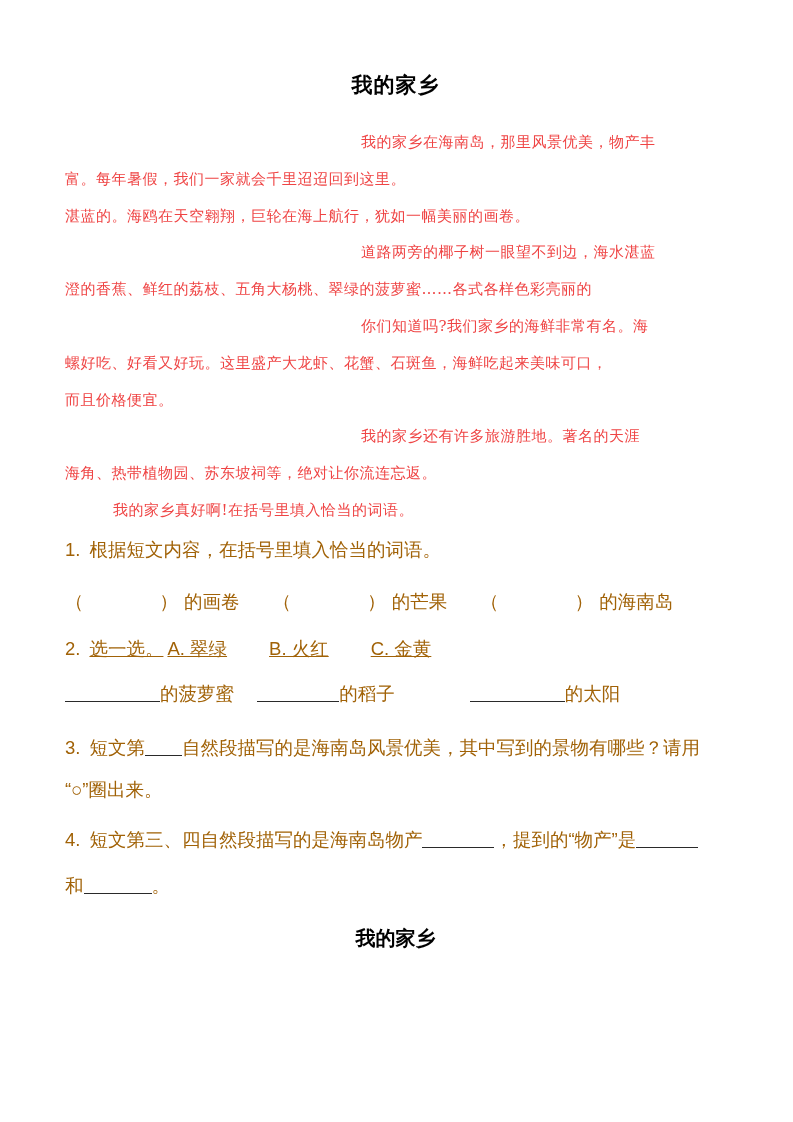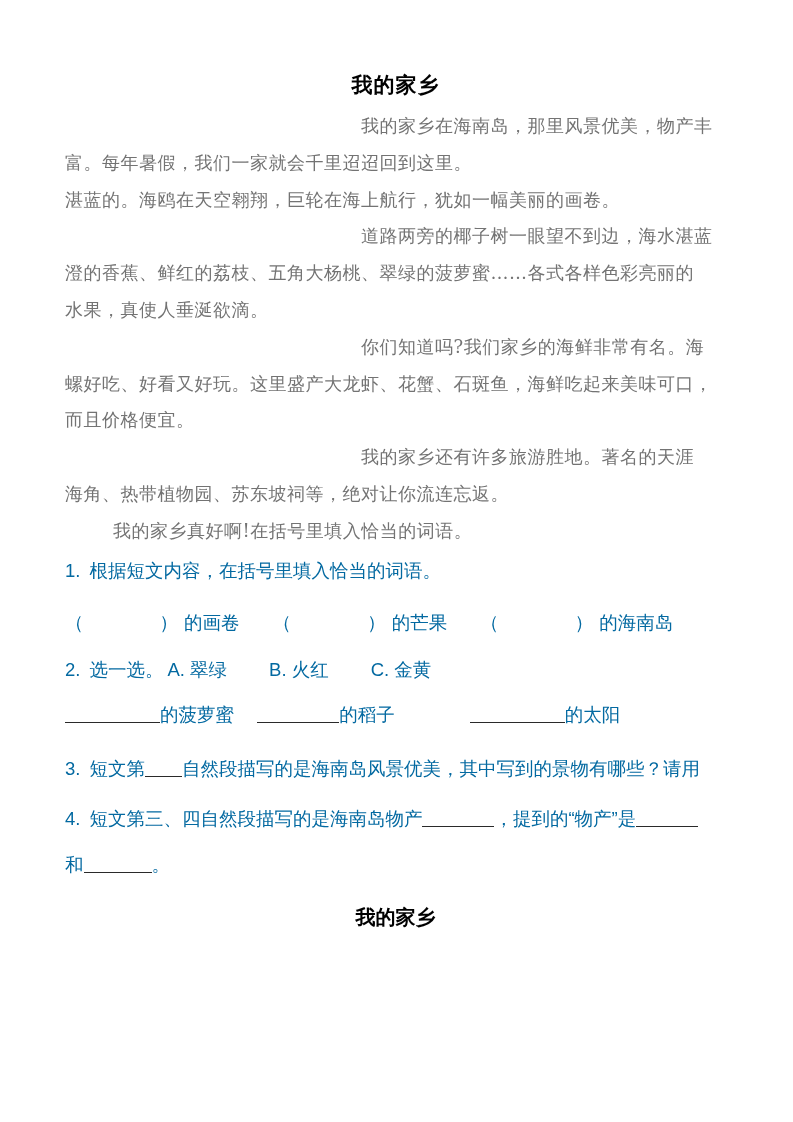--- a/index.html
+++ b/index.html
@@ -5,37 +5,37 @@
   html,body{margin:0;padding:0;background:#ffffff;}
   .page{
     width:784px;height:1122px;background:#ffffff;box-sizing:border-box;
     padding:72px 58px 0 65px;overflow:hidden;color:#111;
     font-family:"Liberation Sans",sans-serif;position:relative;
   }
   .doc-title{
     text-align:center;font-size:21px;font-weight:bold;line-height:26px;
     letter-spacing:1px;color:#000;
   }
-  .story{margin-top:10px;font-family:"DejaVu Serif",serif;font-size:18px;color:#737373;}
+  .story{margin-top:26px;font-family:"DejaVu Serif",serif;font-size:15px;color:#ef4444;}
   .story .line{line-height:36.8px;height:36.8px;white-space:nowrap;letter-spacing:0.5px;}
   .indent-xl{padding-left:296px;}
   .indent-s{padding-left:48px;}
-  .questions{margin-top:6px;font-size:18.5px;color:#0369a1;}
+  .questions{margin-top:6px;font-size:18.5px;color:#a16207;}
   .q-row{line-height:30px;white-space:nowrap;}
   .q-num{display:inline-block;margin-right:9px;}
   .blank{display:inline-block;border-bottom:1.4px solid #2a2a2a;height:19px;vertical-align:-2px;}
   .w95{width:95px;} .w82{width:82px;} .w37{width:37px;}
   .w72{width:72px;} .w62{width:62px;} .w68{width:68px;}
   .paren-gap{display:inline-block;width:76px;}
   .fill-item{margin-right:28px;}
   .fill-label{margin-left:6px;}
   .q1{margin-top:0;}
   .fill-row-1{margin-top:16px;}
   .fill-row-2{margin-top:22px;}
-  .q2{margin-top:17px;}
+  .q2{margin-top:17px;text-decoration:underline;}
   .opt{margin-right:42px;}
   .opt-first{margin-left:4px;}
   .blank-row{margin-top:15px;}
   .blank-item-1{margin-right:18px;}
   .blank-item-2{margin-right:70px;}
   .q3{margin-top:18px;}
   .q3 .q-line{line-height:42px;white-space:nowrap;}
   .q4{margin-top:6px;}
   .q4 .q-line{line-height:46px;white-space:nowrap;}
   .footer-title{
@@ -48,21 +48,20 @@
 <div class="page">
 
   <div class="doc-title">我的家乡</div>
 
   <div class="story">
     <div class="line indent-xl">我的家乡在海南岛，那里风景优美，物产丰</div>
     <div class="line">富。每年暑假，我们一家就会千里迢迢回到这里。</div>
     <div class="line">湛蓝的。海鸥在天空翱翔，巨轮在海上航行，犹如一幅美丽的画卷。</div>
     <div class="line indent-xl">道路两旁的椰子树一眼望不到边，海水湛蓝</div>
     <div class="line">澄的香蕉、鲜红的荔枝、五角大杨桃、翠绿的菠萝蜜……各式各样色彩亮丽的</div>
-    <div class="line">水果，真使人垂涎欲滴。</div>
     <div class="line indent-xl">你们知道吗?我们家乡的海鲜非常有名。海</div>
     <div class="line">螺好吃、好看又好玩。这里盛产大龙虾、花蟹、石斑鱼，海鲜吃起来美味可口，</div>
     <div class="line">而且价格便宜。</div>
     <div class="line indent-xl">我的家乡还有许多旅游胜地。著名的天涯</div>
     <div class="line">海角、热带植物园、苏东坡祠等，绝对让你流连忘返。</div>
     <div class="line indent-s">我的家乡真好啊!在括号里填入恰当的词语。</div>
   </div>
 
   <div class="questions">
 
@@ -84,20 +83,23 @@
     <div class="q-row blank-row">
       <span class="blank-item-1"><span class="blank w95"></span><span>的菠萝蜜</span></span>
       <span class="blank-item-2"><span class="blank w82"></span><span>的稻子</span></span>
       <span><span class="blank w95"></span><span>的太阳</span></span>
     </div>
 
     <div class="q3">
       <div class="q-line">
         <span class="q-num">3.</span><span>短文第</span><span class="blank w37"></span><span>自然段描写的是海南岛风景优美，其中写到的景物有哪些？请用</span>
       </div>
+      <div class="q-line">
+        <span>“○”圈出来。</span>
+      </div>
     </div>
 
     <div class="q4">
       <div class="q-line">
         <span class="q-num">4.</span><span>短文第三、四自然段描写的是海南岛物产</span><span class="blank w72"></span><span>，提到的“物产”是</span><span class="blank w62"></span>
       </div>
       <div class="q-line">
         <span>和</span><span class="blank w68"></span><span>。</span>
       </div>
     </div>

